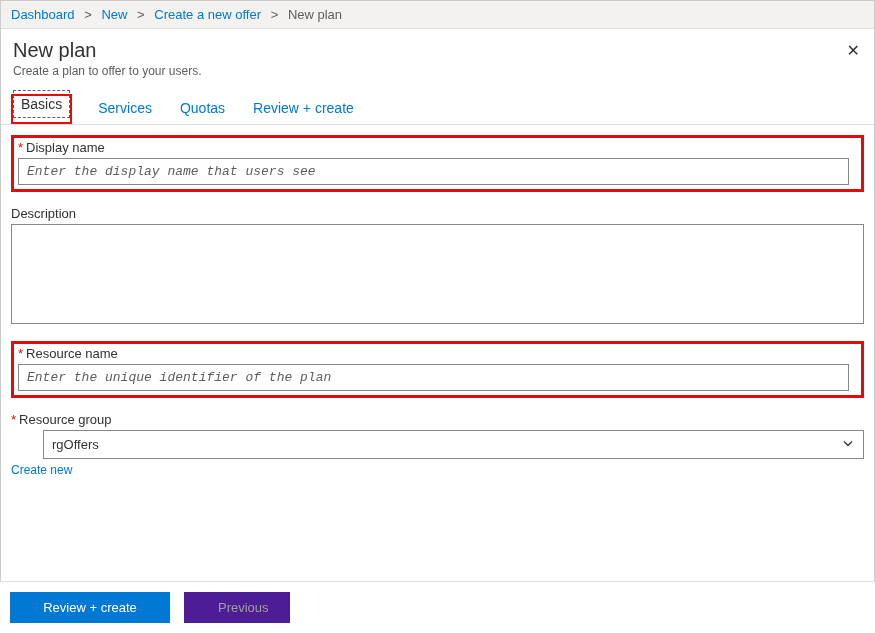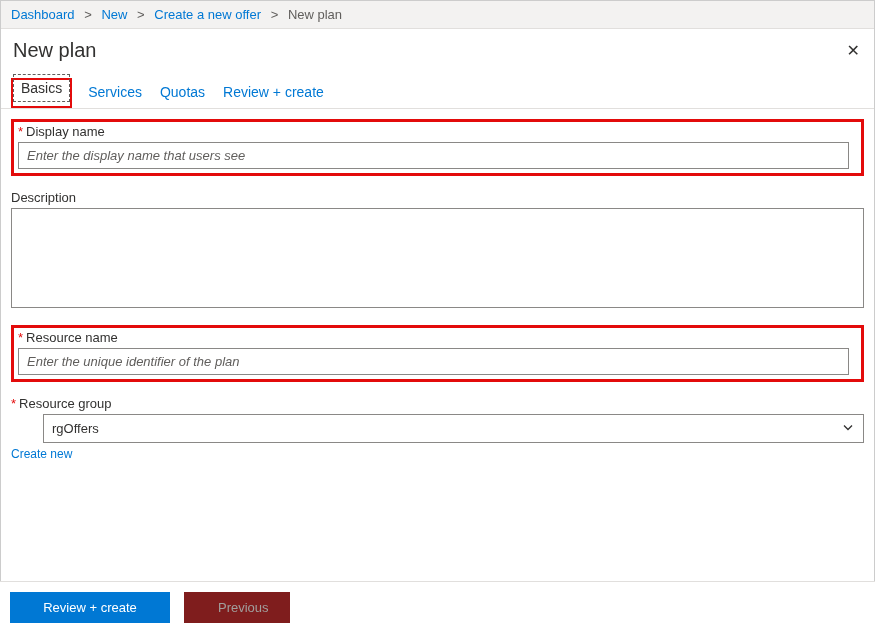--- a/index.html
+++ b/index.html
@@ -33,21 +33,21 @@
       top: 12px;
       right: 14px;
       cursor: pointer;
       font-size: 16px;
       color: #323130;
     }
     .tabs {
       display: flex;
       border-bottom: 1px solid #e1dfdd;
       padding: 8px 10px 0 10px;
-      gap: 14px;
+      gap: 24px;
     }
     .tab {
       padding: 6px 2px;
       font-size: 14px;
       color: #0078d4;
       cursor: pointer;
       border-bottom: 2px solid transparent;
     }
     .tab.active {
       color: #323130;
@@ -73,21 +73,21 @@
       color: #323130;
       margin-bottom: 3px;
       display: block;
     }
     .req { color: #e30b0b; margin-right: 3px; }
     .text-input {
       width: 100%;
       padding: 5px 8px;
       border: 1px solid #8a8886;
       font-size: 13px;
-      font-family: Liberation Sans, sans-serif;
+      font-family: Liberation Mono, monospace;
     }
     .text-input::placeholder { font-style: italic; color: #605e5c; }
     textarea.text-input { height: 100px; resize: none; }
     .select-wrap {
       position: relative;
       width: 100%;
       padding-left: 32px;
     }
     .select {
       width: 100%;
@@ -118,38 +118,39 @@
       background: #fff;
     }
     .btn {
       padding: 7px 20px;
       font-size: 13px;
       border: 1px solid transparent;
       cursor: pointer;
       font-family: inherit;
     }
     .btn-primary { background: #0078d4; color: #fff; border-color: #0078d4; min-width: 160px; }
-    .btn-disabled { background: #7f1d1d; color: #a19f9d; cursor: not-allowed; min-width: 80px; padding-left: 33px; }
+    .btn-disabled { background: #4c1d95; color: #a19f9d; cursor: not-allowed; min-width: 80px; padding-left: 33px; }
     .btn-outline { background: #fff; color: #0078d4; border-color: #0078d4; min-width: 120px; }
   </style>
 </head>
 <body>
 
 <div class="breadcrumb">
   <a>Dashboard</a>
   <span class="sep">&gt;</span>
   <a>New</a>
   <span class="sep">&gt;</span>
   <a>Create a new offer</a>
   <span class="sep">&gt;</span>
   <span class="current">New plan</span>
 </div>
 
 <div class="header">
   <h1>New plan</h1>
+  <div class="subtitle">Create a plan to offer to your users.</div>
   <div class="close-btn">✕</div>
 </div>
 
 <div class="tabs">
   <span class="tab-highlight">
     <span class="tab active">Basics</span>
   </span>
   <span class="tab">Services</span>
   <span class="tab">Quotas</span>
   <span class="tab">Review + create</span>

